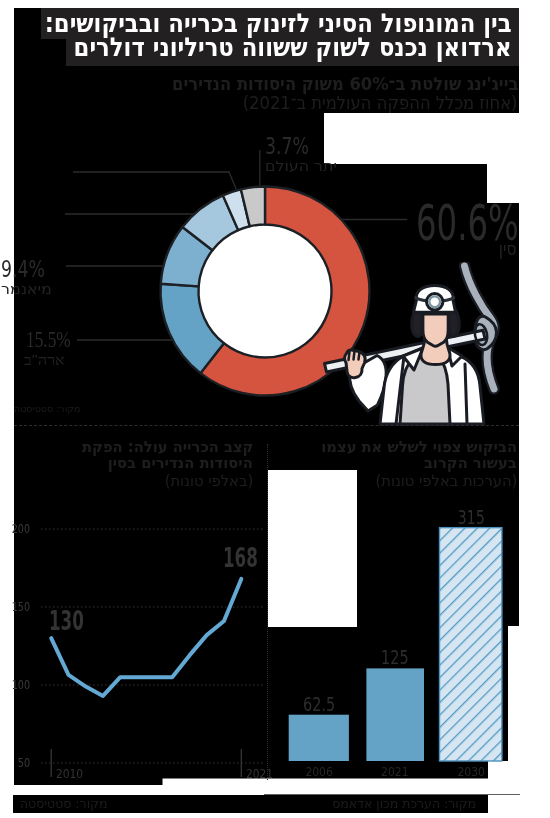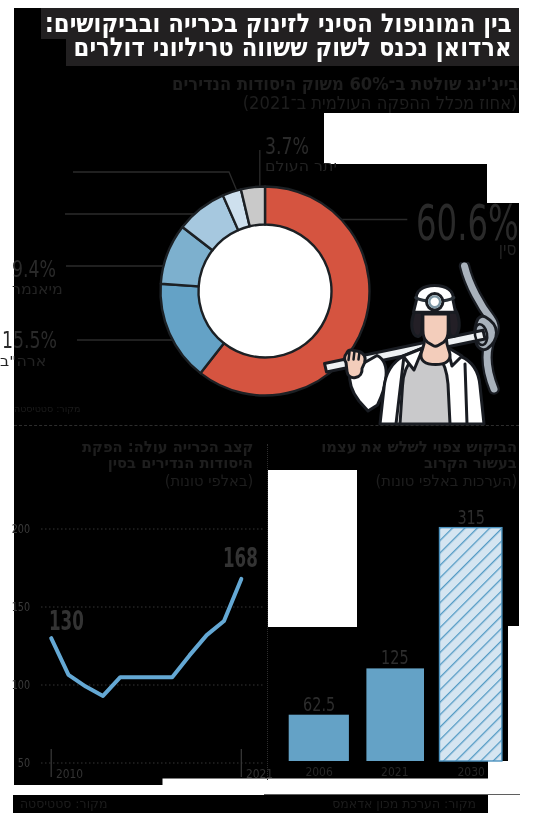--- a/index.html
+++ b/index.html
@@ -90,25 +90,25 @@
     <g id="donut-slices">
         <path d="M 265.00 36.50 A 104.5 104.5 0 1 1 200.43 223.17 L 223.91 193.29 A 66.5 66.5 0 1 0 265.00 74.50 Z" fill="#d55440" stroke="#1c2024" stroke-width="2.4" stroke-linejoin="round"></path>
         <path d="M 200.43 223.17 A 104.5 104.5 0 0 1 160.75 133.78 L 198.66 136.41 A 66.5 66.5 0 0 0 223.91 193.29 Z" fill="#64a2c6" stroke="#1c2024" stroke-width="2.4" stroke-linejoin="round"></path>
         <path d="M 160.75 133.78 A 104.5 104.5 0 0 1 182.43 76.95 L 212.45 100.24 A 66.5 66.5 0 0 0 198.66 136.41 Z" fill="#7db0ce" stroke="#1c2024" stroke-width="2.4" stroke-linejoin="round"></path>
         <path d="M 182.43 76.95 A 104.5 104.5 0 0 1 222.90 45.36 L 238.21 80.14 A 66.5 66.5 0 0 0 212.45 100.24 Z" fill="#a6c8df" stroke="#1c2024" stroke-width="2.4" stroke-linejoin="round"></path>
         <path d="M 222.90 45.36 A 104.5 104.5 0 0 1 240.92 39.31 L 249.68 76.29 A 66.5 66.5 0 0 0 238.21 80.14 Z" fill="#cee0ee" stroke="#1c2024" stroke-width="2.4" stroke-linejoin="round"></path>
         <path d="M 240.92 39.31 A 104.5 104.5 0 0 1 265.00 36.50 L 265.00 74.50 A 66.5 66.5 0 0 0 249.68 76.29 Z" fill="#c9c9c9" stroke="#1c2024" stroke-width="2.4" stroke-linejoin="round"></path>
       </g>
   </svg>
 
-  <div class="co" style="left:12px;top:257.9px;">
+  <div class="co" style="left:1px;top:257.9px;">
     <div class="pct">9.4%</div>
     <div class="cn" style="margin-top:2px;">מיאנמר</div>
   </div>
-  <div class="co" style="left:0;top:329.1px;">
+  <div class="co" style="left:24px;top:329.1px;font-family:Liberation Serif, serif;">
     <div class="pct" style="margin-left:1.5px;">15.5%</div>
     <div class="cn" style="margin-top:2px;">ארה"ב</div>
   </div>
   <div class="co" style="left:265.4px;top:134.6px;">
     <div class="pct">3.7%</div>
     <div class="cn" style="margin-top:2px;">יתר העולם</div>
   </div>
   <div class="co big" style="left:415.9px;top:198.2px;">
     <div class="pct">60.6%</div>
     <div class="cn" style="margin-top:-8px;text-align:right;width:100.4px;transform-origin:right top;">סין</div>

